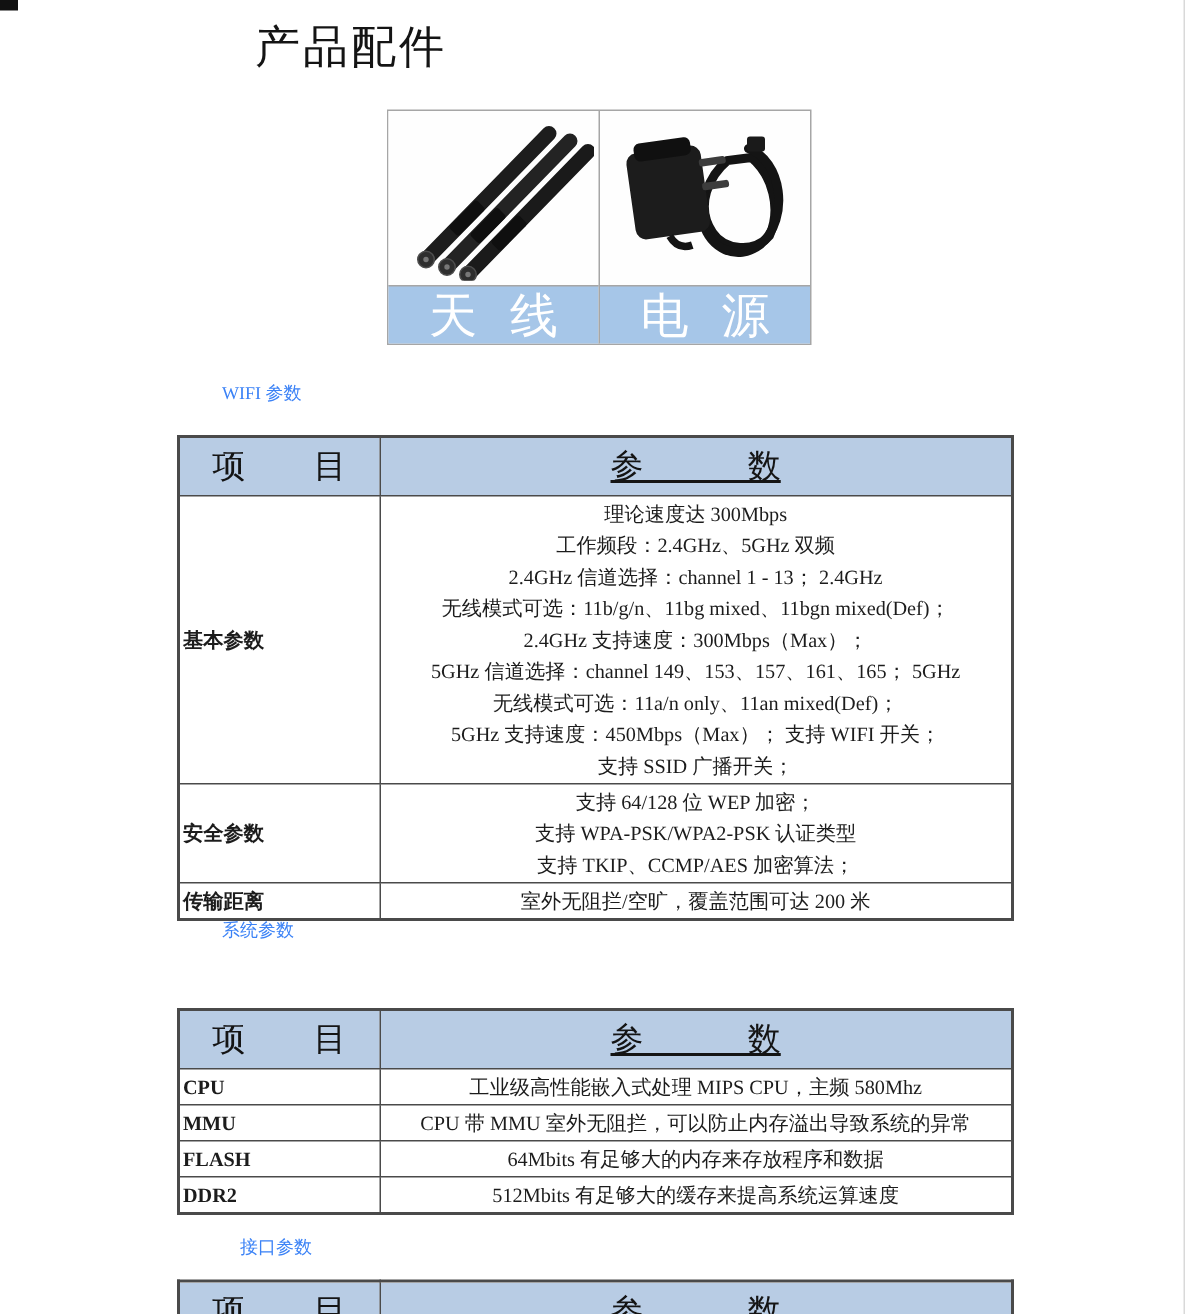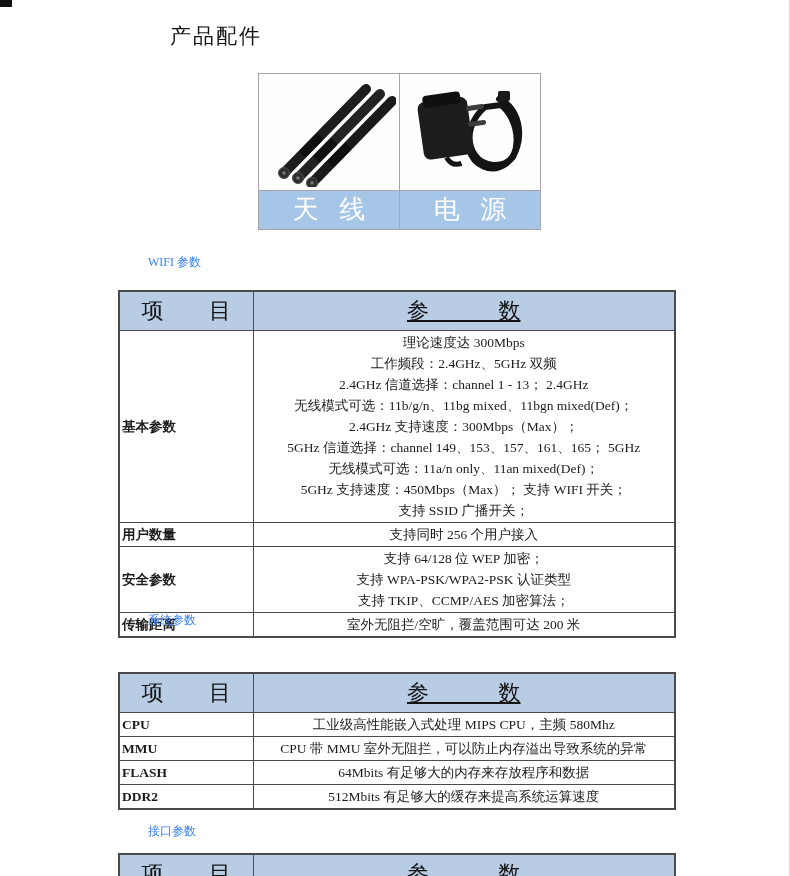--- a/index.html
+++ b/index.html
@@ -4,42 +4,42 @@
 <style>
   html,body{margin:0;padding:0;background:#fff;}
   #page{
     position:relative;width:790px;height:876px;background:#ffffff;
     overflow:hidden;font-family:"Liberation Serif","DejaVu Serif",serif;color:#1c1c1c;
   }
   .corner-mark{position:absolute;left:0;top:0;width:12px;height:7px;background:#111;}
   .page-edge{position:absolute;right:0;top:0;width:1px;height:100%;background:#d9d9d9;}
 
   .page-title{
-    position:absolute;left:170px;top:22px;font-size:21px;letter-spacing:2px;
+    position:absolute;left:170px;top:11px;font-size:30px;letter-spacing:2px;
     font-weight:400;color:#141414;font-family:Liberation Mono, monospace;
   }
 
   
   .acc-table{
     position:absolute;left:258px;top:73px;width:281px;height:155px;
     border:1px solid #a6a6a6;display:flex;box-sizing:content-box;background:#fff;
   }
   .acc-col{flex:1;display:flex;flex-direction:column;min-width:0;}
   .acc-col + .acc-col{border-left:1px solid #a6a6a6;text-align:right;}
   .acc-img{flex:1;display:flex;align-items:center;justify-content:center;background:#fefefe;overflow:hidden;}
   .acc-label{
     height:38px;background:#a6c6e8;border-top:1px solid #a6a6a6;
     display:flex;align-items:center;justify-content:center;
-    color:#ffffff;font-size:26px;word-spacing:14px;line-height:38px;
+    color:#ffffff;font-size:32px;word-spacing:14px;line-height:38px;
   }
 
   .section-label{position:absolute;left:148px;font-size:12px;color:#3b82f6;}
   .sec-wifi{top:254px;}
   .sec-system{top:612px;}
-  .sec-interface{top:823px;}
+  .sec-interface{top:823px;margin-left:12px;}
 
   table.spec{
     position:absolute;left:118px;width:556px;border-collapse:collapse;
     table-layout:fixed;border:2px solid #4a4a4a;background:#fff;
   }
   .t-wifi{top:290px;}
   .t-system{top:672px;}
   .t-interface{top:853px;}
   table.spec col.c1{width:134px;}
   table.spec col.c2{width:422px;}
@@ -131,24 +131,20 @@
 工作频段：2.4GHz、5GHz 双频
 2.4GHz 信道选择：channel 1 - 13； 2.4GHz
 无线模式可选：11b/g/n、11bg mixed、11bgn mixed(Def)；
 2.4GHz 支持速度：300Mbps（Max）；
 5GHz 信道选择：channel 149、153、157、161、165； 5GHz
 无线模式可选：11a/n only、11an mixed(Def)；
 5GHz 支持速度：450Mbps（Max）； 支持 WIFI 开关；
 支持 SSID 广播开关；</td>
       </tr>
       <tr>
-        <td class="item-cell">用户数量</td>
-        <td class="param-cell">支持同时 256 个用户接入</td>
-      </tr>
-      <tr>
         <td class="item-cell">安全参数</td>
         <td class="param-cell">支持 64/128 位 WEP 加密；
 支持 WPA-PSK/WPA2-PSK 认证类型
 支持 TKIP、CCMP/AES 加密算法；</td>
       </tr>
       <tr>
         <td class="item-cell">传输距离</td>
         <td class="param-cell">室外无阻拦/空旷，覆盖范围可达 200 米</td>
       </tr>
     </tbody>

